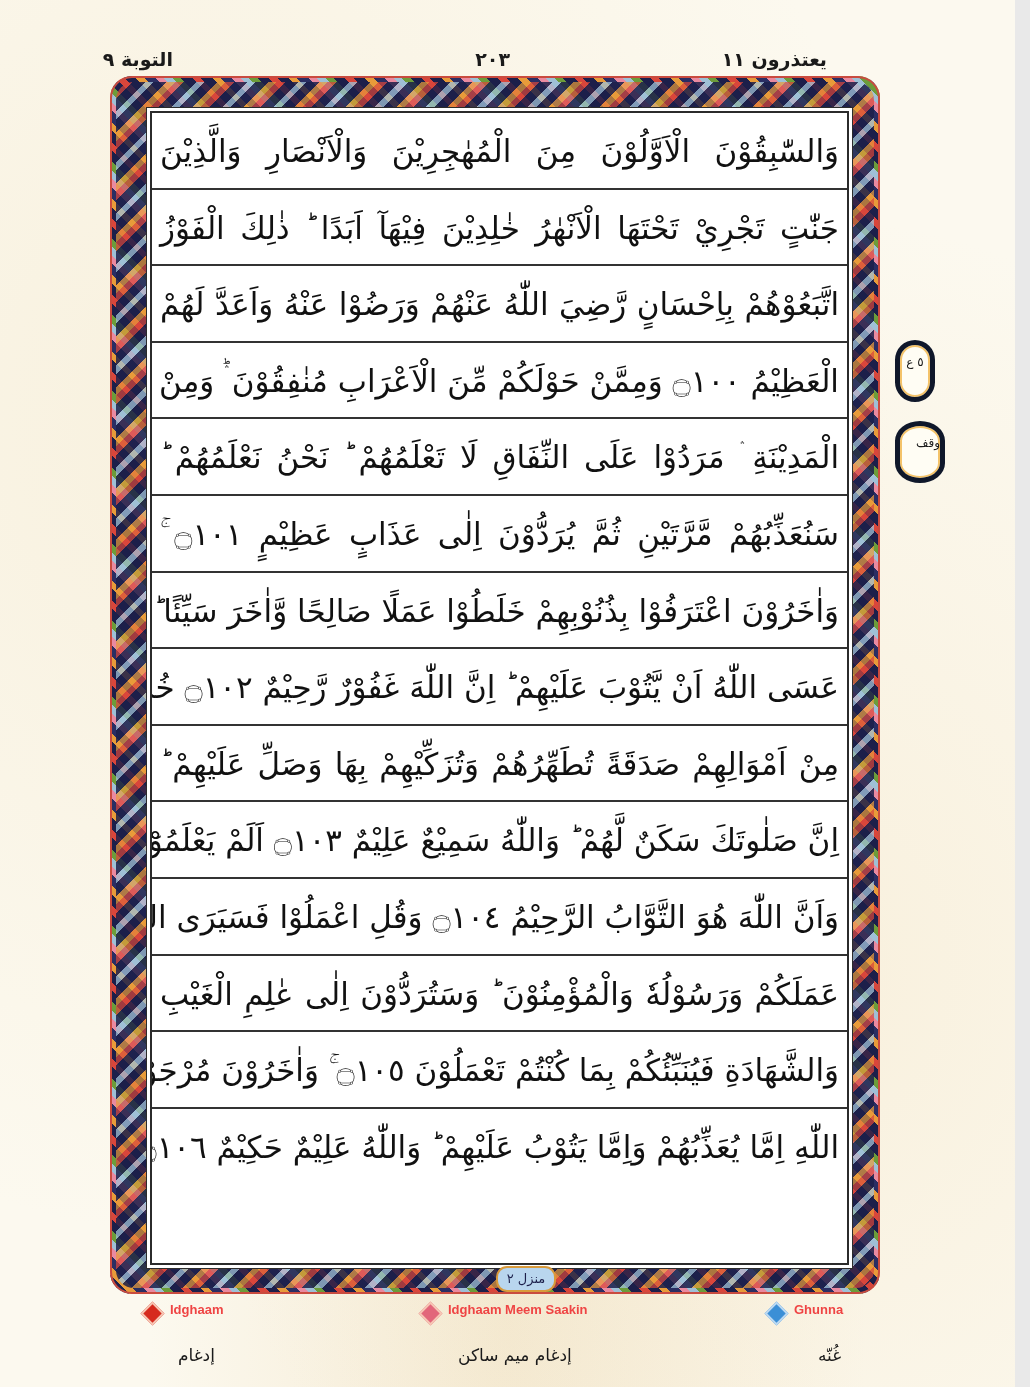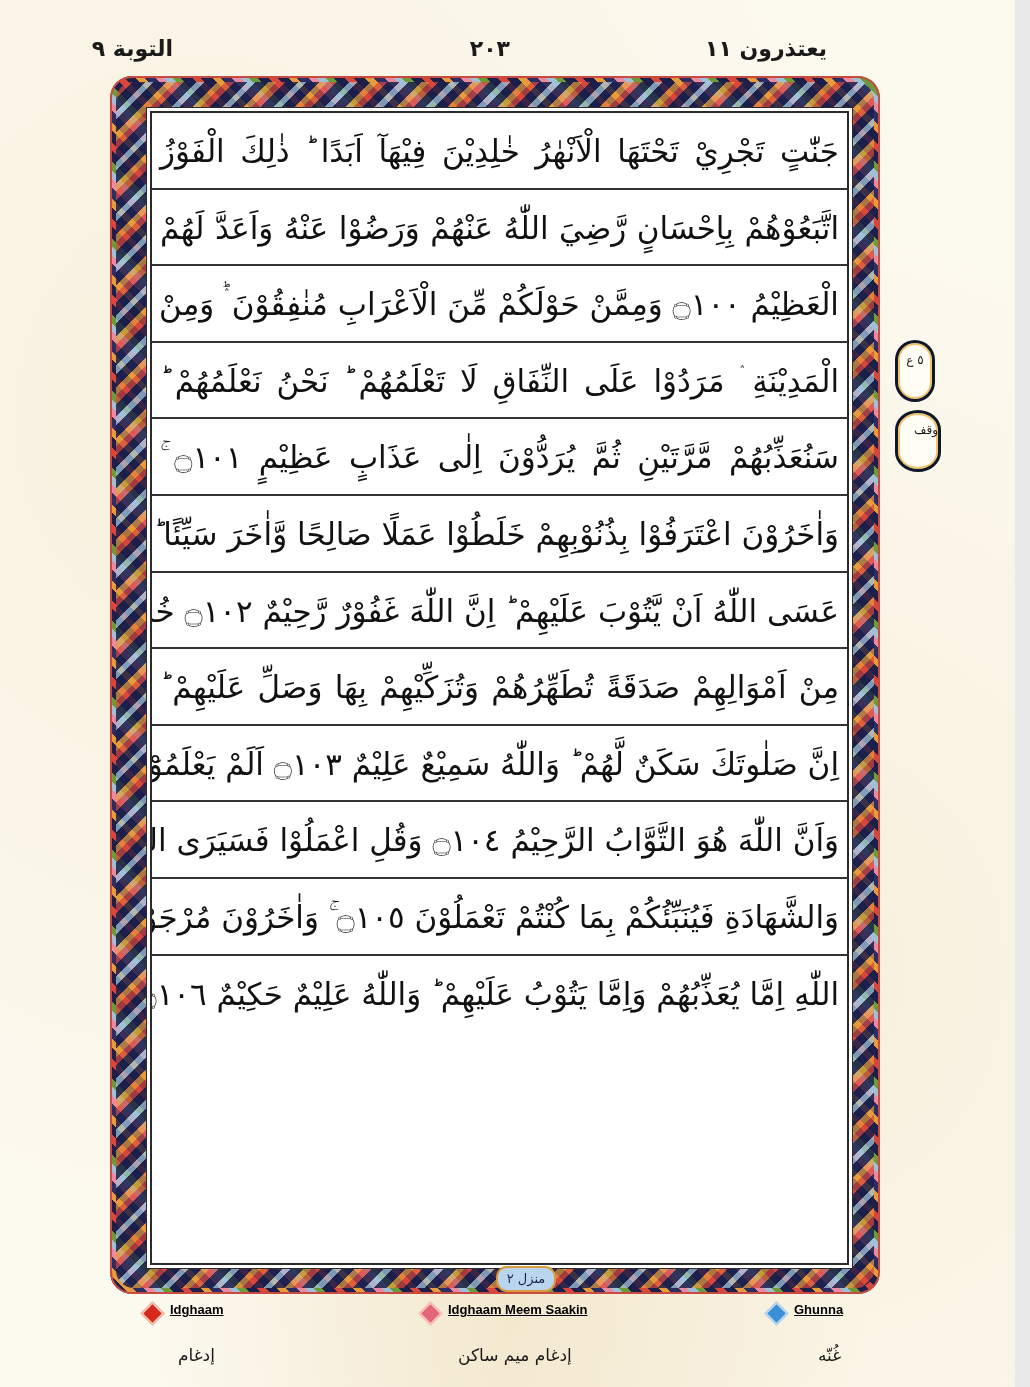--- a/index.html
+++ b/index.html
@@ -18,22 +18,22 @@
   }
   .edge-strip {
     position: absolute; left: 1015px; top: 0; width: 15px; height: 1387px;
     background: #e9e9e9;
   }
   .running-header {
     position: absolute; top: 36px; left: 0; width: 1015px; height: 34px;
     direction: rtl;
   }
   .rh-item {
-    position: absolute; top: 0; font-family: "DejaVu Sans", sans-serif;
-    font-size: 22px; color: #1a1a1a; font-weight: bold;
+    position: absolute; top: 12px; font-family: "DejaVu Sans", sans-serif;
+    font-size: 19px; color: #1a1a1a; font-weight: bold;
   }
   .rh-right { right: 188px; }
   .rh-center { right: 505px; text-align: center; }
   .rh-left { right: 842px; }
 
   
   .frame {
     position: absolute; left: 110px; top: 76px; width: 770px; height: 1218px;
     border-radius: 22px;
     background:
@@ -65,39 +65,39 @@
   .manzil-tab {
     position: absolute; left: 468px; top: 1266px; width: 56px; height: 22px;
     background: #b9d6ee; border: 2px solid #d99a3b; border-radius: 11px;
     z-index: 3; text-align: center; font-size: 13px; line-height: 22px; color: #1c1f4a;
     direction: rtl;
     margin-left: 28px;
   }
 
   .side-marker {
     position: absolute; left: 895px; width: 40px; height: 62px;
-    background: #fffdf4; border: 3px solid #0f172a; border-radius: 50% / 32%;
+    background: #fffdf4; border: 5px solid #0f172a; border-radius: 50% / 32%;
     box-shadow: 0 0 0 2px #f4c36a inset;
     text-align: center; direction: rtl; font-size: 12px; line-height: 15px; color: #1a1a1a;
     padding-top: 10px; box-sizing: border-box;
   }
   .side-marker.m1 { top: 340px; }
-  .side-marker.m2 { top: 410px; padding-left: 40px; }
+  .side-marker.m2 { top: 421px; padding-left: 40px; }
 
   .legend {
     position: absolute; top: 1300px; left: 0; width: 1015px; height: 60px;
   }
   .legend-item { position: absolute; top: 0; }
   .legend-item .diamond {
     position: absolute; left: 0; top: 5px; width: 13px; height: 13px;
     transform: rotate(45deg); border: 2px solid #f6c6b4;
   }
   .legend-item .en {
     position: absolute; left: 26px; top: 2px; font-family: "Liberation Sans", sans-serif;
-    font-weight: bold; font-size: 13px; color: #000000; white-space: nowrap; text-decoration: underline;
+    font-weight: bold; font-size: 13px; color: #ef4444; white-space: nowrap;
   }
   .legend-item .ar {
     position: absolute; top: 20px; font-size: 17px; color: #1a1a1a; white-space: nowrap; direction: rtl; margin-top: 25px;
   }
   .li-1 { left: 144px; }
   .li-1 .ar { left: 34px; }
   .li-2 { left: 422px; }
   .li-2 .ar { left: 36px; }
   .li-3 { left: 768px; }
   .li-3 .ar { left: 50px; }
@@ -110,30 +110,32 @@
 
 <div class="running-header">
   <span class="rh-item rh-right">يعتذرون ١١</span>
   <span class="rh-item rh-center">٢٠٣</span>
   <span class="rh-item rh-left">التوبة ٩</span>
 </div>
 
 <div class="frame"></div>
 
 <div class="text-box">
+  <div class="line">وَالسّٰبِقُوْنَ الْاَوَّلُوْنَ مِنَ الْمُهٰجِرِيْنَ وَالْاَنْصَارِ وَالَّذِيْنَ</div>
   <div class="line">جَنّٰتٍ تَجْرِيْ تَحْتَهَا الْاَنْهٰرُ خٰلِدِيْنَ فِيْهَآ اَبَدًا ؕ ذٰلِكَ الْفَوْزُ</div>
   <div class="line">اتَّبَعُوْهُمْ بِاِحْسَانٍ رَّضِيَ اللّٰهُ عَنْهُمْ وَرَضُوْا عَنْهُ وَاَعَدَّ لَهُمْ</div>
   <div class="line">الْعَظِيْمُ ۝١٠٠ وَمِمَّنْ حَوْلَكُمْ مِّنَ الْاَعْرَابِ مُنٰفِقُوْنَ ۛؕ وَمِنْ اَهْلِ</div>
   <div class="line">الْمَدِيْنَةِ ۛ مَرَدُوْا عَلَى النِّفَاقِ لَا تَعْلَمُهُمْ ؕ نَحْنُ نَعْلَمُهُمْ ؕ</div>
   <div class="line">سَنُعَذِّبُهُمْ مَّرَّتَيْنِ ثُمَّ يُرَدُّوْنَ اِلٰى عَذَابٍ عَظِيْمٍ ۝١٠١ ۚ</div>
   <div class="line">وَاٰخَرُوْنَ اعْتَرَفُوْا بِذُنُوْبِهِمْ خَلَطُوْا عَمَلًا صَالِحًا وَّاٰخَرَ سَيِّئًا ؕ</div>
   <div class="line">عَسَى اللّٰهُ اَنْ يَّتُوْبَ عَلَيْهِمْ ؕ اِنَّ اللّٰهَ غَفُوْرٌ رَّحِيْمٌ ۝١٠٢ خُذْ</div>
   <div class="line">مِنْ اَمْوَالِهِمْ صَدَقَةً تُطَهِّرُهُمْ وَتُزَكِّيْهِمْ بِهَا وَصَلِّ عَلَيْهِمْ ؕ</div>
   <div class="line">اِنَّ صَلٰوتَكَ سَكَنٌ لَّهُمْ ؕ وَاللّٰهُ سَمِيْعٌ عَلِيْمٌ ۝١٠٣ اَلَمْ يَعْلَمُوْٓا</div>
   <div class="line">وَاَنَّ اللّٰهَ هُوَ التَّوَّابُ الرَّحِيْمُ ۝١٠٤ وَقُلِ اعْمَلُوْا فَسَيَرَى اللّٰهُ</div>
+  <div class="line">عَمَلَكُمْ وَرَسُوْلُهٗ وَالْمُؤْمِنُوْنَ ؕ وَسَتُرَدُّوْنَ اِلٰى عٰلِمِ الْغَيْبِ</div>
   <div class="line">وَالشَّهَادَةِ فَيُنَبِّئُكُمْ بِمَا كُنْتُمْ تَعْمَلُوْنَ ۝١٠٥ ۚ وَاٰخَرُوْنَ مُرْجَوْنَ لِاَمْرِ</div>
   <div class="line">اللّٰهِ اِمَّا يُعَذِّبُهُمْ وَاِمَّا يَتُوْبُ عَلَيْهِمْ ؕ وَاللّٰهُ عَلِيْمٌ حَكِيْمٌ ۝١٠٦</div>
 </div>
 
 <div class="manzil-tab">منزل ٢</div>
 
 <div class="side-marker m1">
   <span>٥ ع</span>
 </div>
 <div class="side-marker m2">

